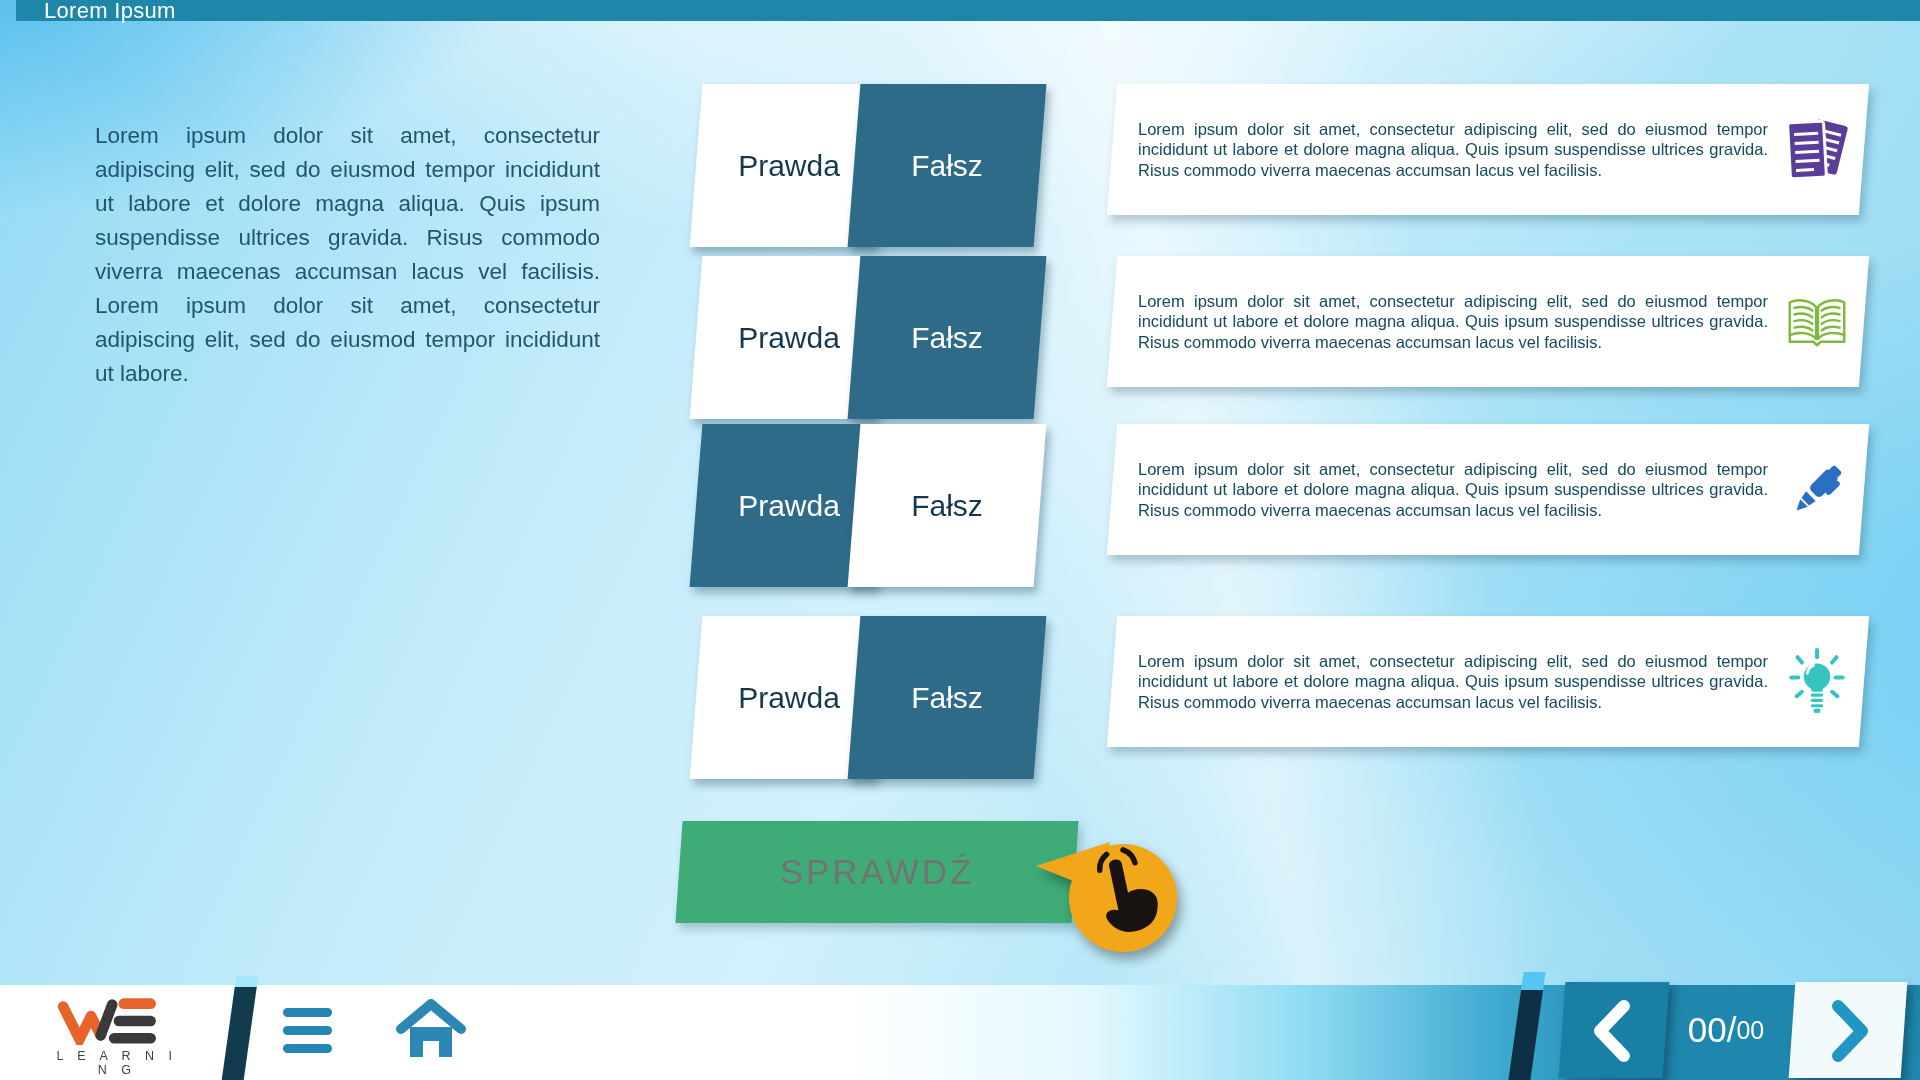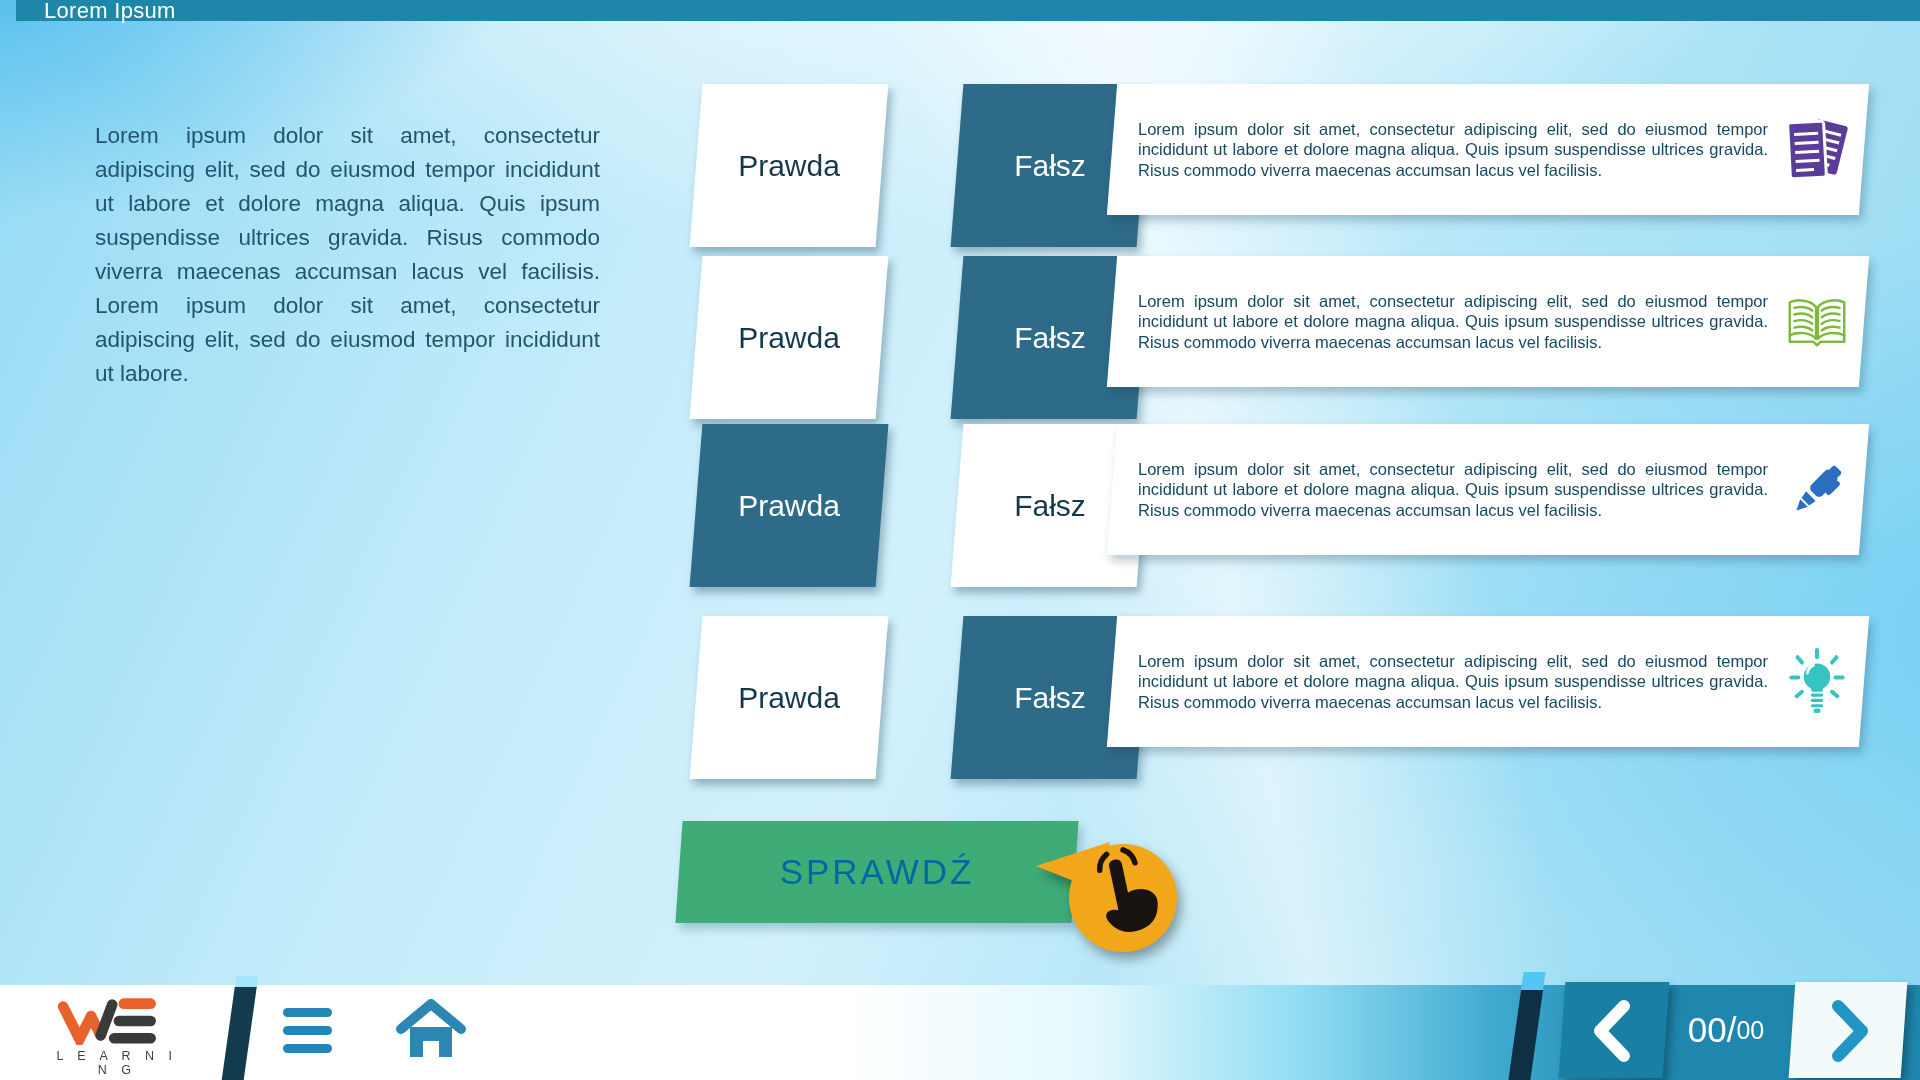--- a/index.html
+++ b/index.html
@@ -23,35 +23,35 @@
   
   .row{position:absolute;left:0;width:1920px;height:131px;}
   .tf-btn{position:absolute;top:0;height:163px;width:186px;cursor:pointer;}
   .tf-btn::before{content:"";position:absolute;inset:0;background:#fff;
         transform:skewX(-4.5deg);box-shadow:4px 6px 9px rgba(20,60,85,.35);}
   .tf-btn.selected::before{background:#2e6b88;}
   .tf-btn span{position:relative;display:flex;width:100%;height:100%;
         align-items:center;justify-content:center;font-size:30px;color:#16384d;}
   .tf-btn.selected span{color:#ffffff;}
   .btn-prawda{left:696px;}
-  .btn-falsz{left:957px;}
+  .btn-falsz{left:854px;}
   .card{position:absolute;left:1112px;top:0;width:752px;height:131px;}
   .card::before{content:"";position:absolute;inset:0;background:#fff;
         transform:skewX(-4.5deg);box-shadow:4px 6px 10px rgba(20,60,85,.28);}
   .card p{position:relative;margin:0;padding:0 96px 0 26px;height:100%;
         display:flex;align-items:center;color:#164a5f;font-size:16.5px;line-height:20.5px;
         text-align:justify;}
   .card .icon{position:absolute;right:16px;top:50%;transform:translateY(-50%);width:62px;height:80px;
         display:flex;align-items:center;justify-content:center;}
   
   .check-btn{position:absolute;left:679px;top:821px;width:396px;height:102px;cursor:pointer;}
   .check-btn::before{content:"";position:absolute;inset:0;background:#3fac78;
         transform:skewX(-4deg);box-shadow:4px 6px 10px rgba(20,60,85,.25);}
   .check-btn span{position:relative;display:flex;width:100%;height:100%;align-items:center;
-        justify-content:center;color:#0369a1;font-size:35px;letter-spacing:3px;}
+        justify-content:center;color:#737373;font-size:35px;letter-spacing:3px;}
   .hand{position:absolute;left:1030px;top:826px;width:160px;height:150px;
         filter:drop-shadow(4px 7px 6px rgba(0,0,0,.35));}
   
   .footer{position:absolute;left:0;top:985px;width:1920px;height:95px;
         background:linear-gradient(90deg,#ffffff 0%,#ffffff 44%,#e2f8fd 57%,#8fdcf2 68%,#3fa9d0 78%,#1f87ad 86%,#1f87ad 100%);}
   .logo{position:absolute;left:52px;top:10px;width:130px;height:50px;}
   .tagline{position:absolute;left:50px;top:64px;width:134px;text-align:center;
         font-size:12.5px;letter-spacing:5.5px;color:#3f3f3f;}
   .divider{position:absolute;width:22px;transform:skewX(-8deg);}
   .divider.d1{left:229px;top:-9px;height:104px;

